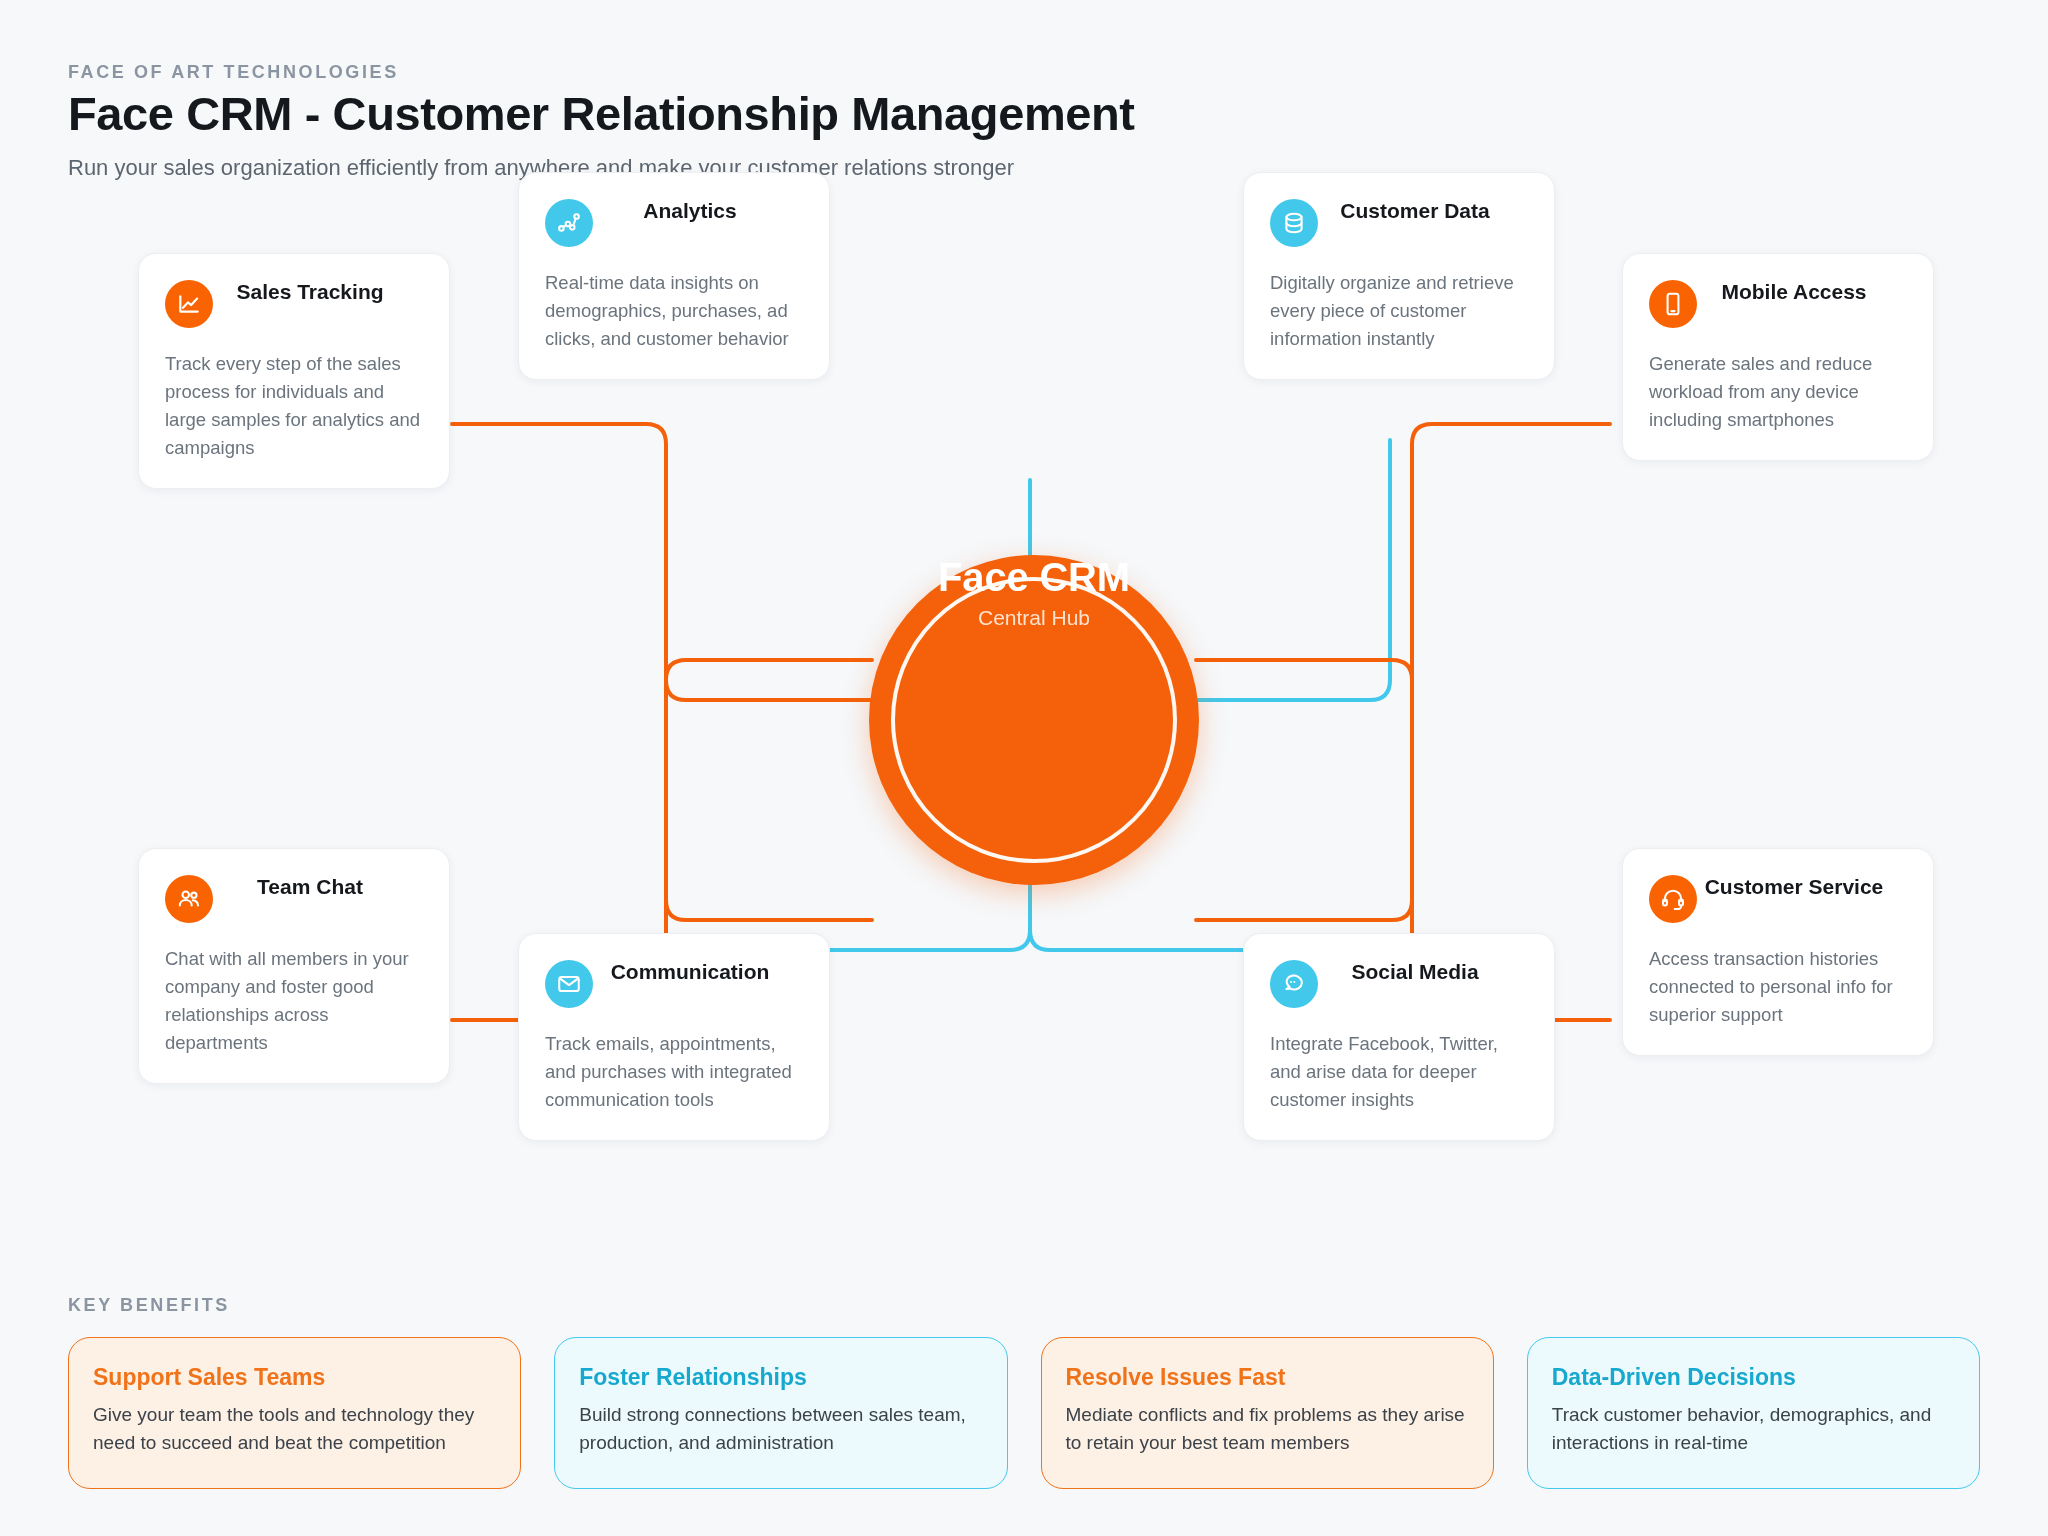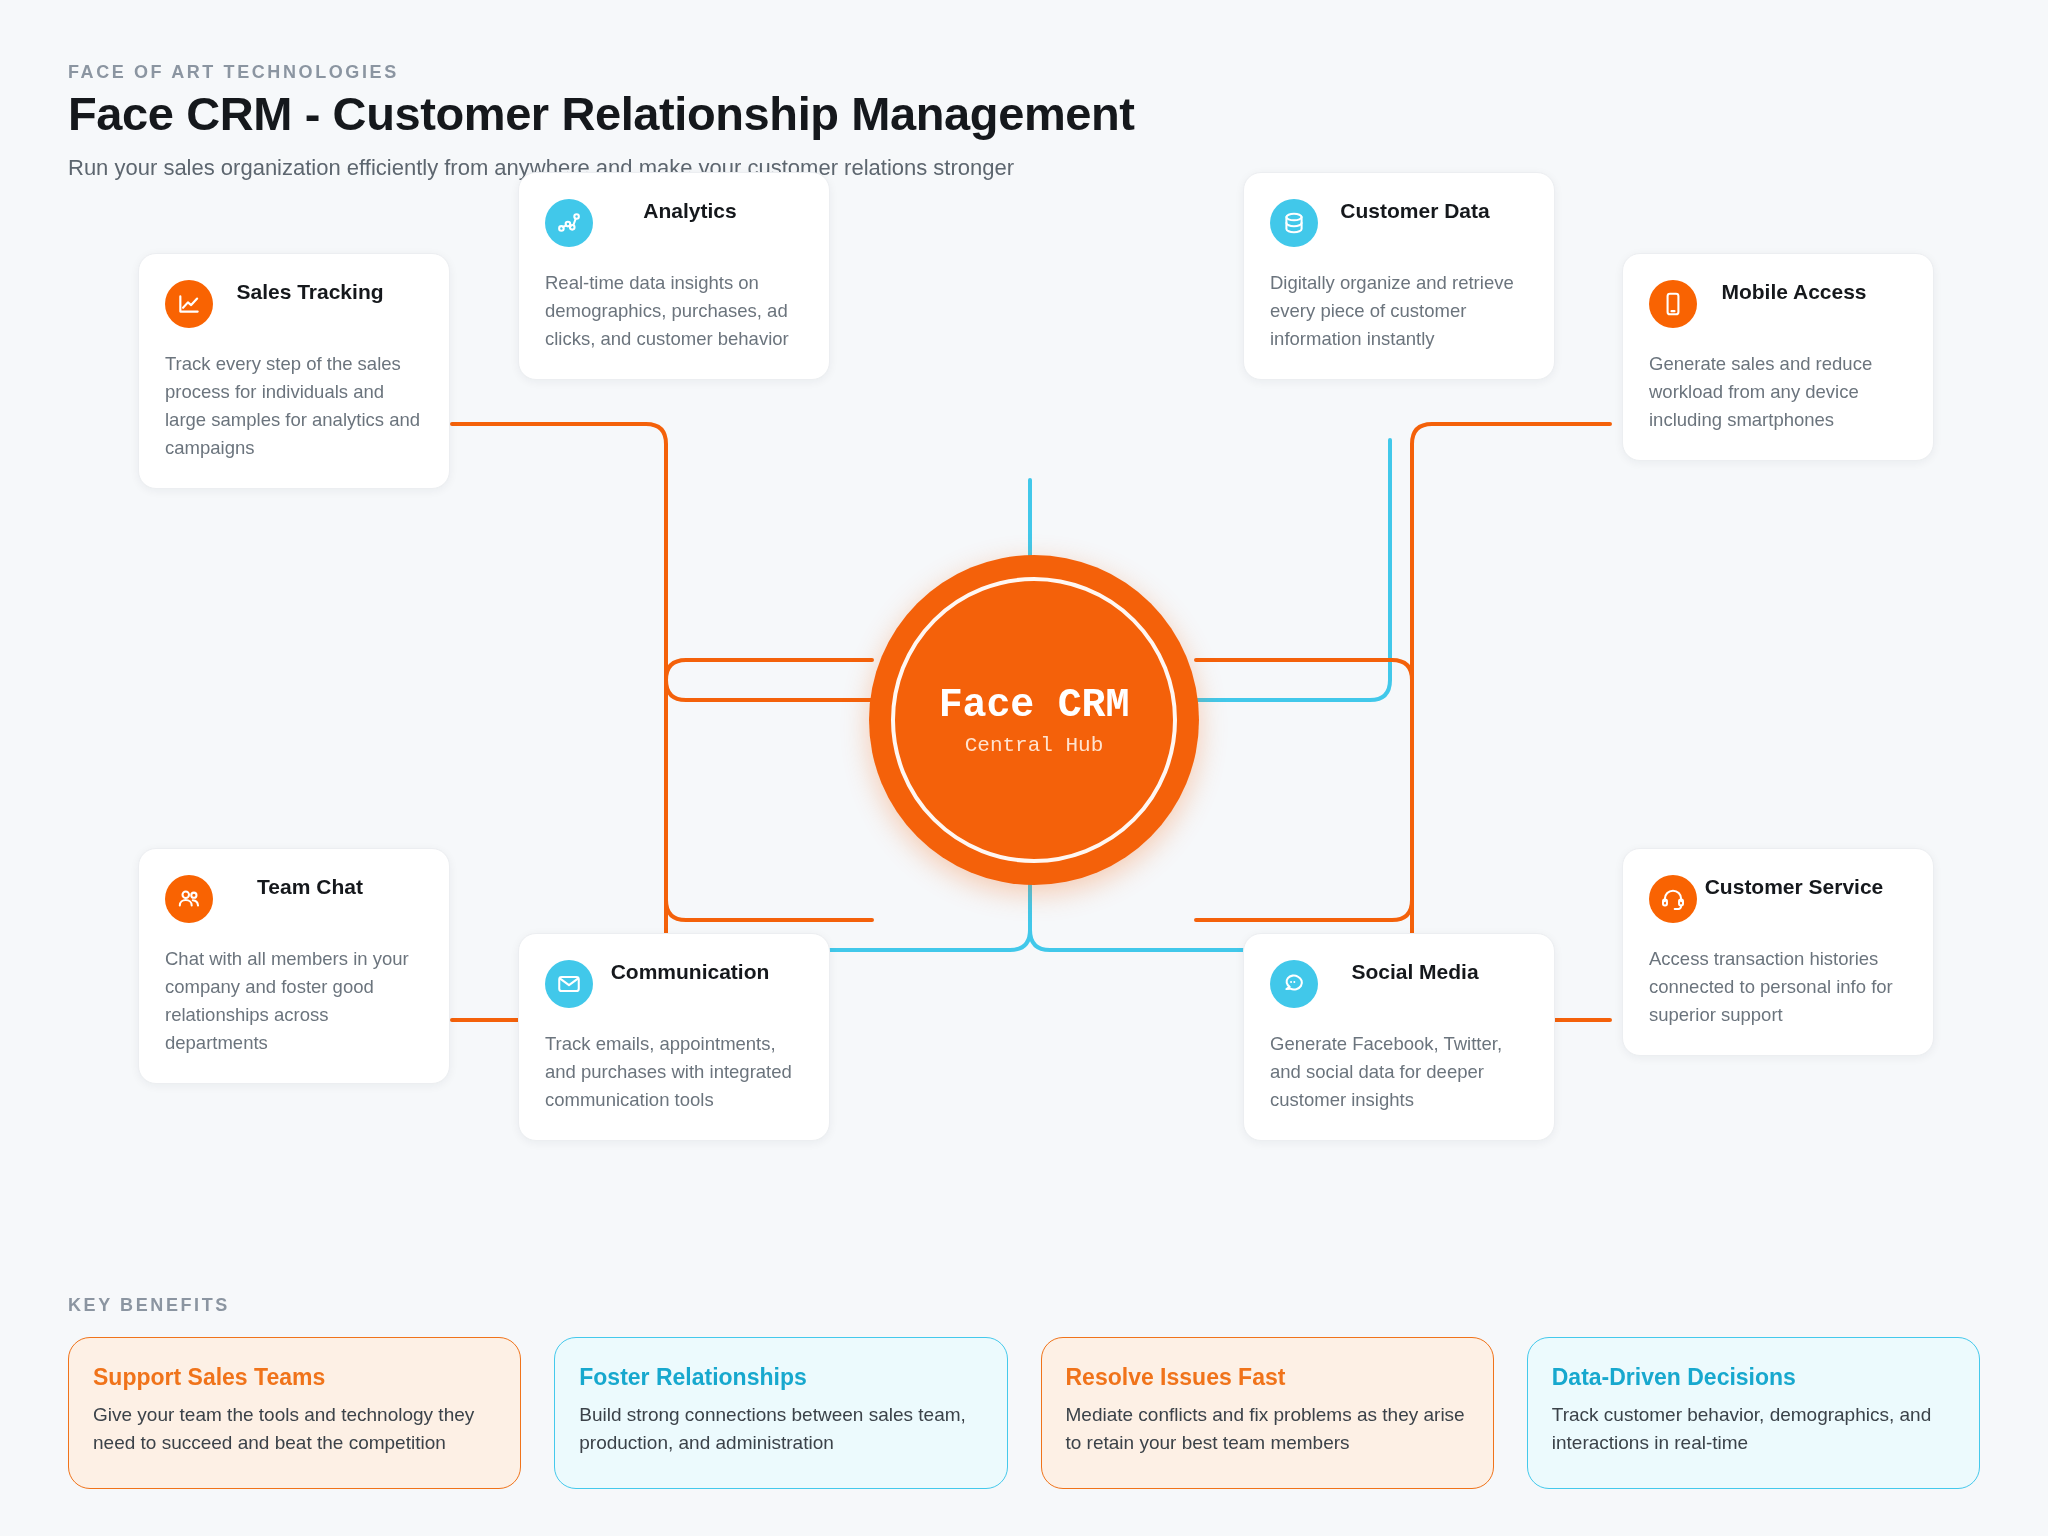--- a/index.html
+++ b/index.html
@@ -58,23 +58,22 @@
     margin-top: 22px;
     font-size: 18.5px; line-height: 1.52; color: #6b747d;
   }
 
   
   .hub {
     position: absolute;
     width: 330px; height: 330px; border-radius: 50%;
     background: #f4610a;
     display: flex; flex-direction: column;
-    align-items: center; justify-content: center;
+    align-items: center; justify-content: flex-start;
     box-shadow: 0 8px 28px rgba(244,97,10,0.30);
-    font-family: Liberation Mono, monospace;
   }
   .hub-ring {
     position: absolute; left: 22px; top: 22px;
     width: 286px; height: 286px; border-radius: 50%;
     border: 4px solid rgba(255,255,255,0.95);
   }
   .hub-title { position: relative; font-size: 40px; font-weight: 700; color: #fff; letter-spacing: -0.2px; }
   .hub-sub { position: relative; margin-top: 6px; font-size: 21px; color: #ffe3cf; }
 
   
@@ -226,21 +225,21 @@
       <div class="card-head">
         <span class="ic cyan">
           <svg width="26" height="26" viewBox="0 0 24 24" fill="none" stroke="#fff" stroke-width="1.9" stroke-linecap="round" stroke-linejoin="round">
             <path d="M15.5 5.2 A6.2 5.4 0 1 0 8 14.6 l-3 2.1 3.6-0.4 A6.2 5.4 0 0 0 15.5 5.2 Z"></path>
             <circle cx="9.3" cy="10.1" r="0.9" fill="#fff" stroke="none"></circle>
             <circle cx="12.3" cy="10.1" r="0.9" fill="#fff" stroke="none"></circle>
           </svg>
         </span>
         <span class="card-title">Social Media</span>
       </div>
-      <div class="card-body">Generate Facebook, Twitter, and social data for deeper customer insights</div>
+      <div class="card-body">Integrate Facebook, Twitter, and arise data for deeper customer insights</div>
     </div>
 
     <div class="card" style="left:1622px; top:648px; width:312px;">
       <div class="card-head">
         <span class="ic orange">
           <svg width="26" height="26" viewBox="0 0 24 24" fill="none" stroke="#fff" stroke-width="1.9" stroke-linecap="round" stroke-linejoin="round">
             <path d="M4.5 14 v-2.2 a7.5 7.5 0 0 1 15 0 V14"></path>
             <rect x="2.8" y="12.6" width="3.6" height="5.4" rx="1.6"></rect>
             <rect x="17.6" y="12.6" width="3.6" height="5.4" rx="1.6"></rect>
             <path d="M19.4 18 v0.8 a2.4 2.4 0 0 1-2.4 2.4 H13.6"></path>

